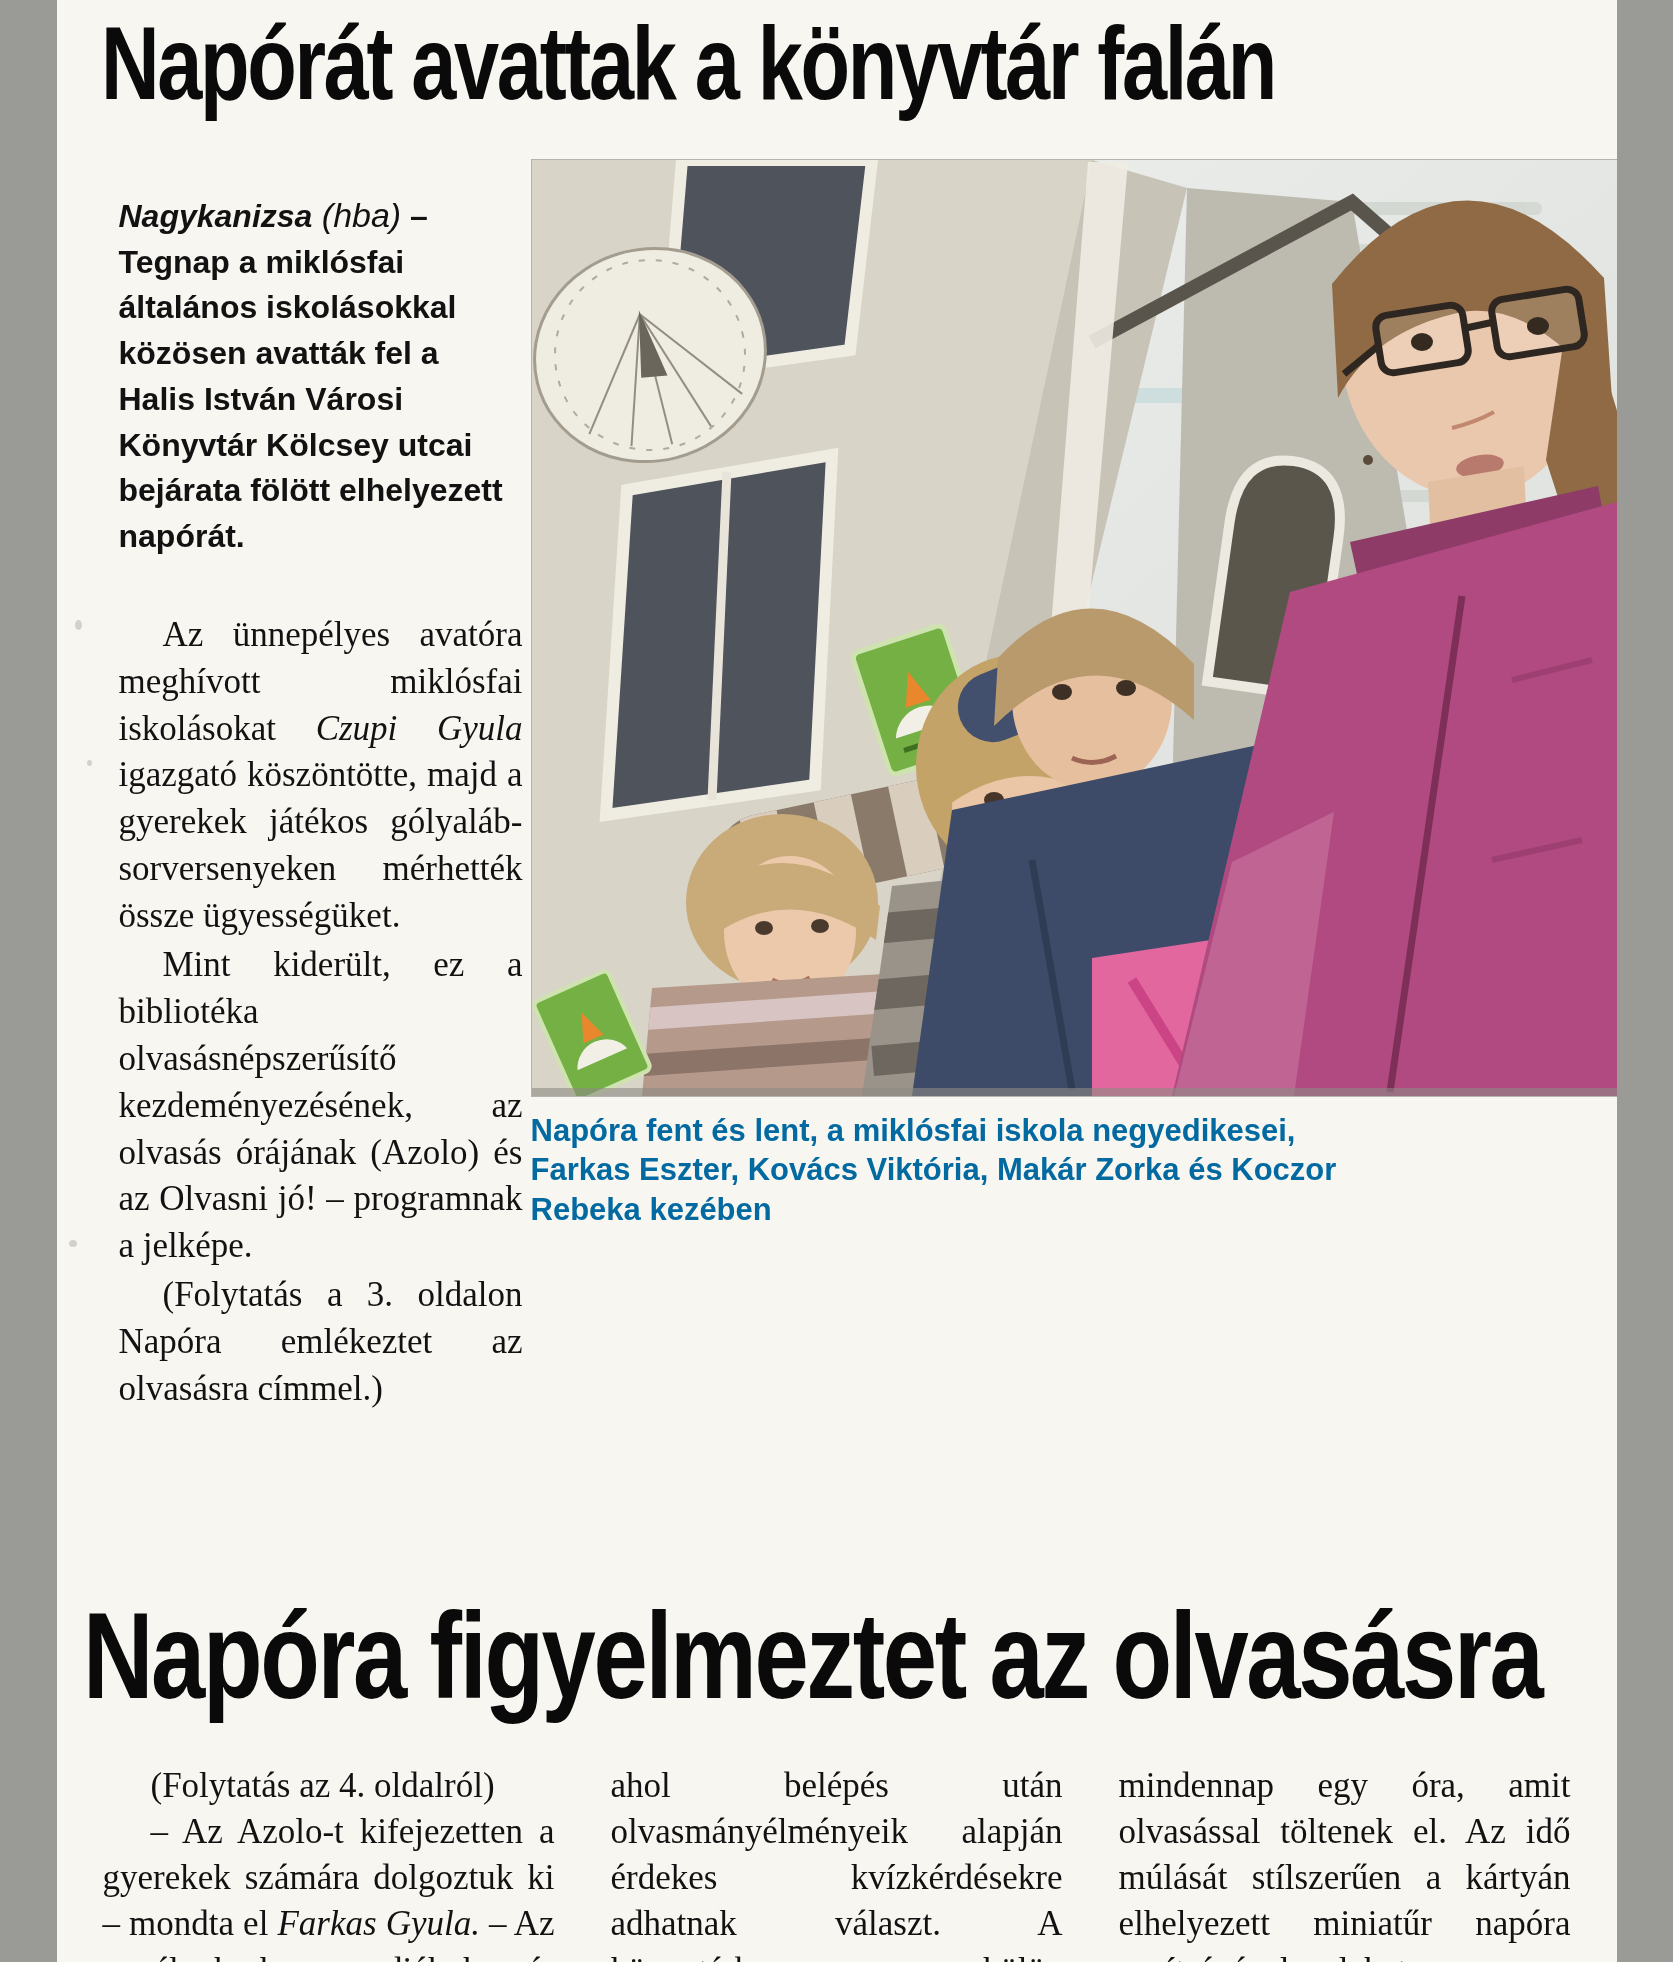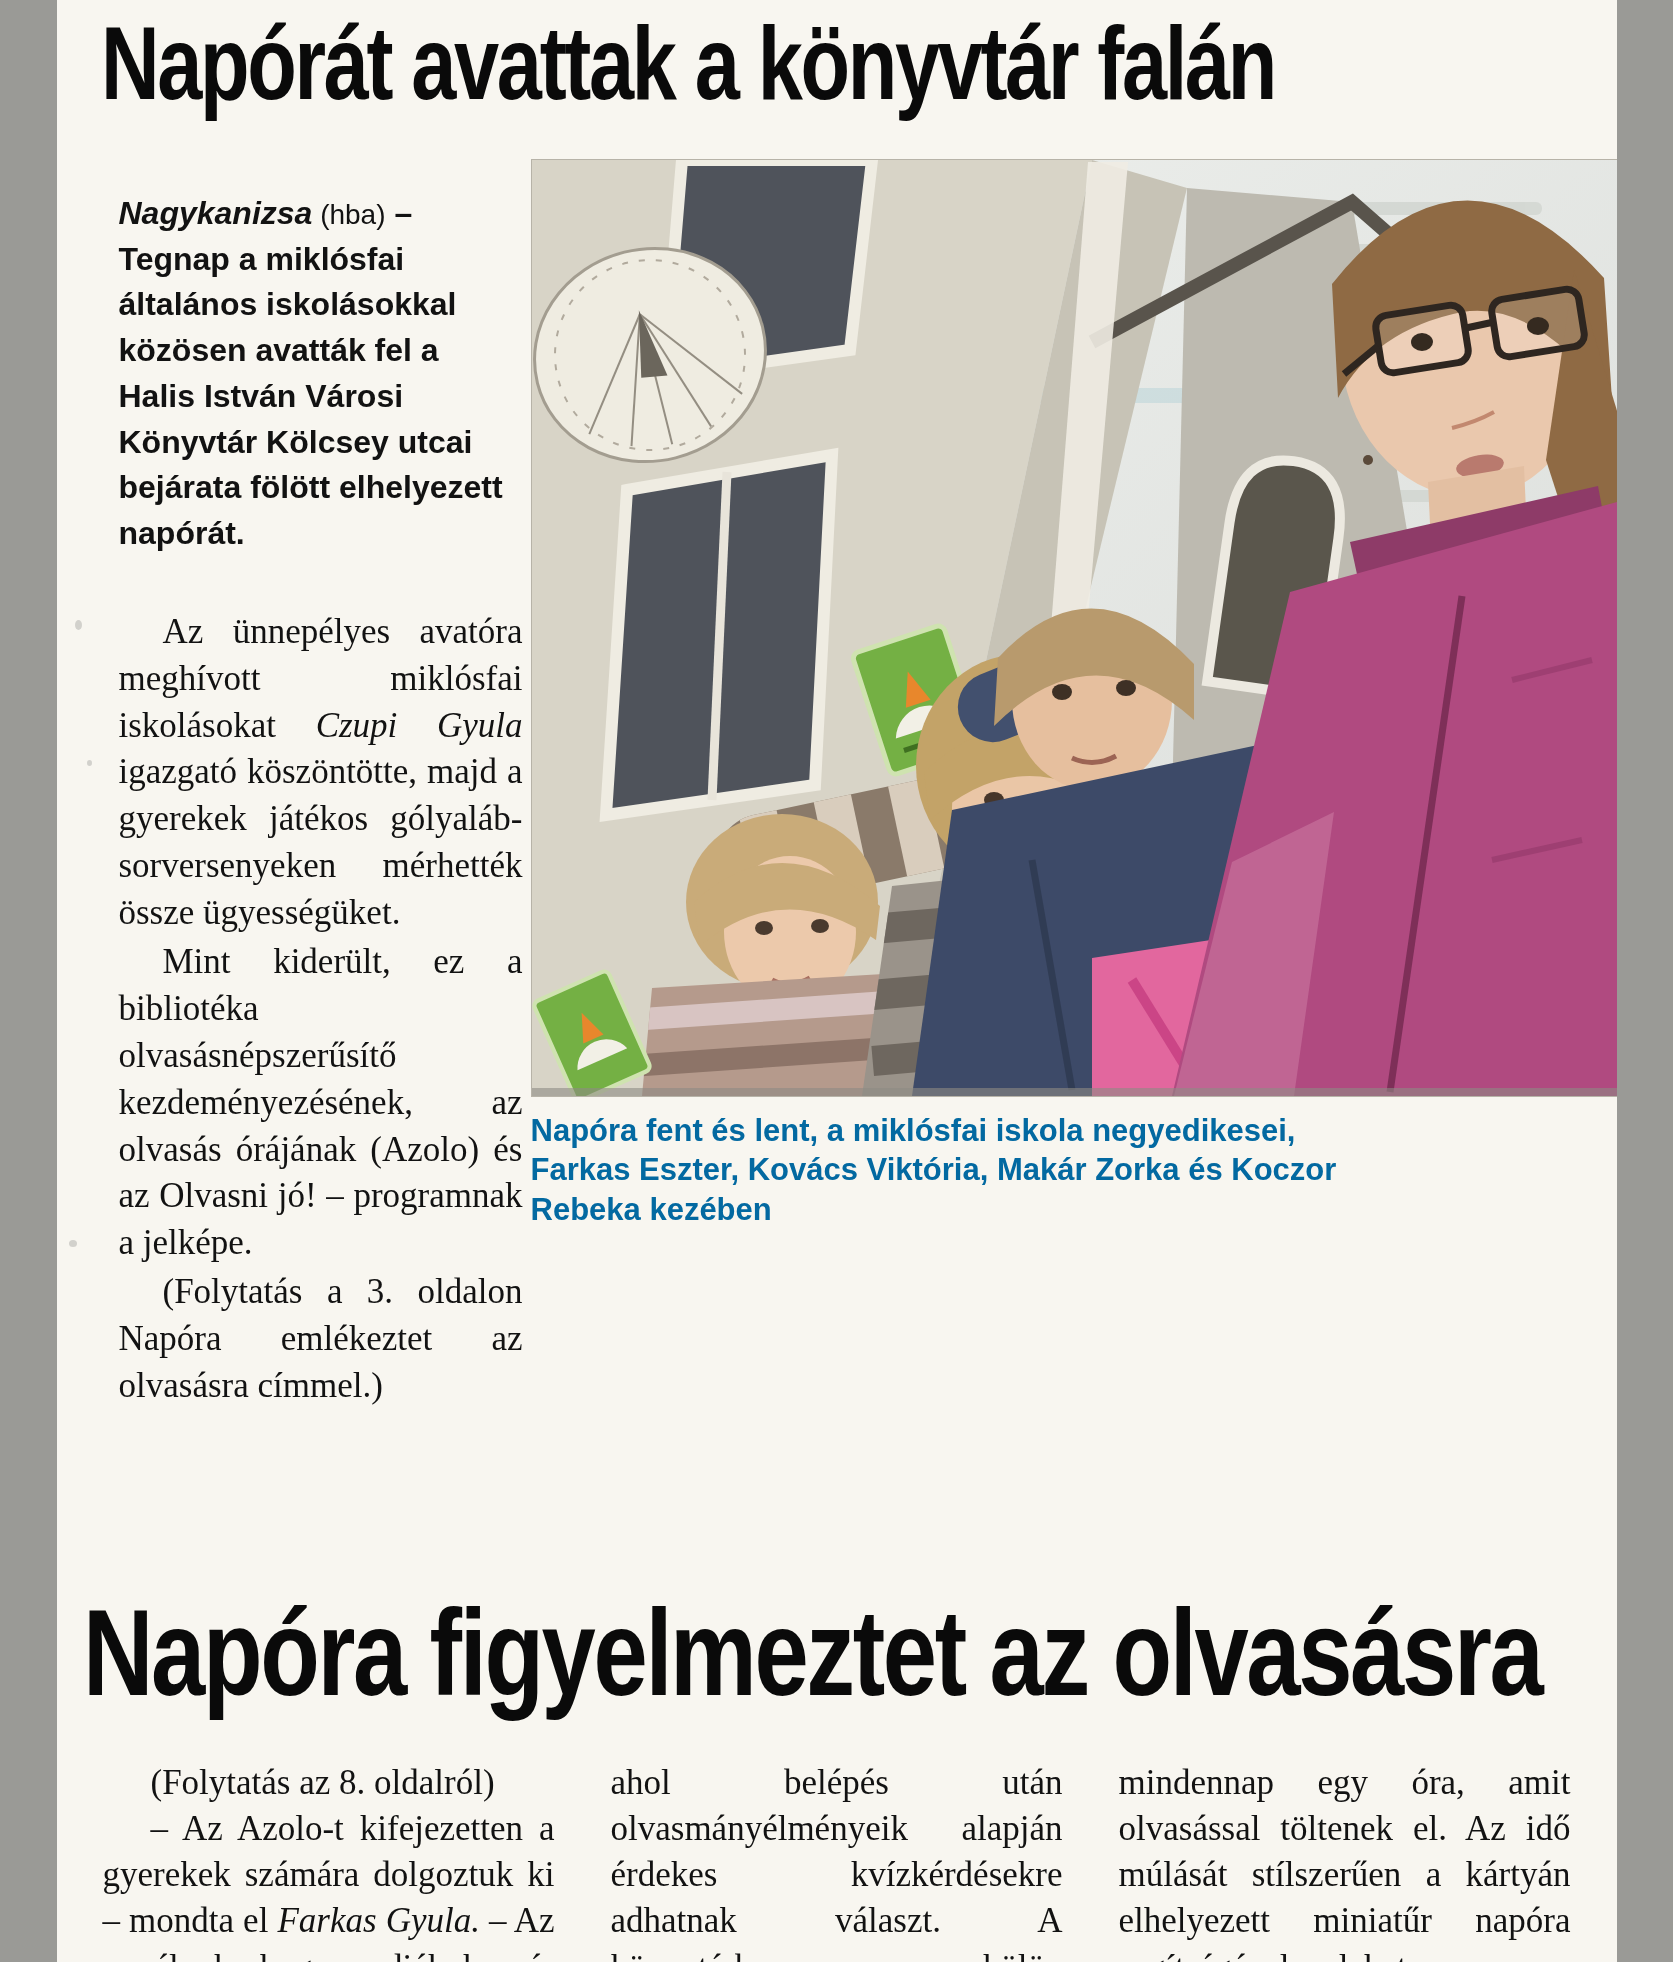--- a/index.html
+++ b/index.html
@@ -44,21 +44,21 @@
   .col-left { flex:none; width:404px; margin-left:62px; }
 
   .lead {
     font-family:"Liberation Sans", sans-serif;
     font-weight:700;
     font-size:32px;
     line-height:1.43;
     text-align:left;
   }
   .lead .loc { font-style:italic;text-align:center; }
-  .lead .byline { font-weight:400; font-size:28px; }
+  .lead .byline { font-weight:400; font-style:italic; font-size:34px; }
 
   .body-text { margin-top:52px; }
   .body-text p {
     margin:0;
     font-size:35px;
     line-height:1.34;
     text-align:justify;
     text-indent:44px;
   }
   .body-text p + p { margin-top:2px; }
@@ -307,21 +307,21 @@
       </div>
 
       <p class="caption">Napóra fent és lent, a miklósfai iskola negyedikesei, Farkas Eszter, Kovács Viktória, Makár Zorka és Koczor Rebeka kezében</p>
     </div>
   </div>
 
   <h2 class="headline2">Napóra figyelmeztet az olvasásra</h2>
 
   <div class="bottom-section">
     <div class="bcol">
-      <p class="indent">(Folytatás az 8. oldalról)</p>
+      <p class="indent">(Folytatás az 4. oldalról)</p>
       <p class="indent"><span>– Az Azolo-t kifejezetten a gyerekek számára dolgoztuk ki – mondta el </span><span class="ital">Farkas Gyula.</span><span> – Az a célunk, hogy a diákok már egészen korán rákapjanak az olvasás ízére. Egy internetes felületről van szó,</span></p>
     </div>
     <div class="bcol">
       <p>ahol belépés után olvasmányélményeik alapján érdekes kvízkérdésekre adhatnak választ. A könyvtárban külön foglalkozásokat tartunk a gyerekek számára, akik kaptak továbbá egy kártyát is, mely arról szól, hogy legyen</p>
     </div>
     <div class="bcol">
       <p>mindennap egy óra, amit olvasással töltenek el. Az idő múlását stílszerűen a kártyán elhelyezett miniatűr napóra segítségével lehet nyomon követni, aminek a „nagy” változata most már fent van könyvtárunk falán is.</p>
     </div>
   </div>
 

